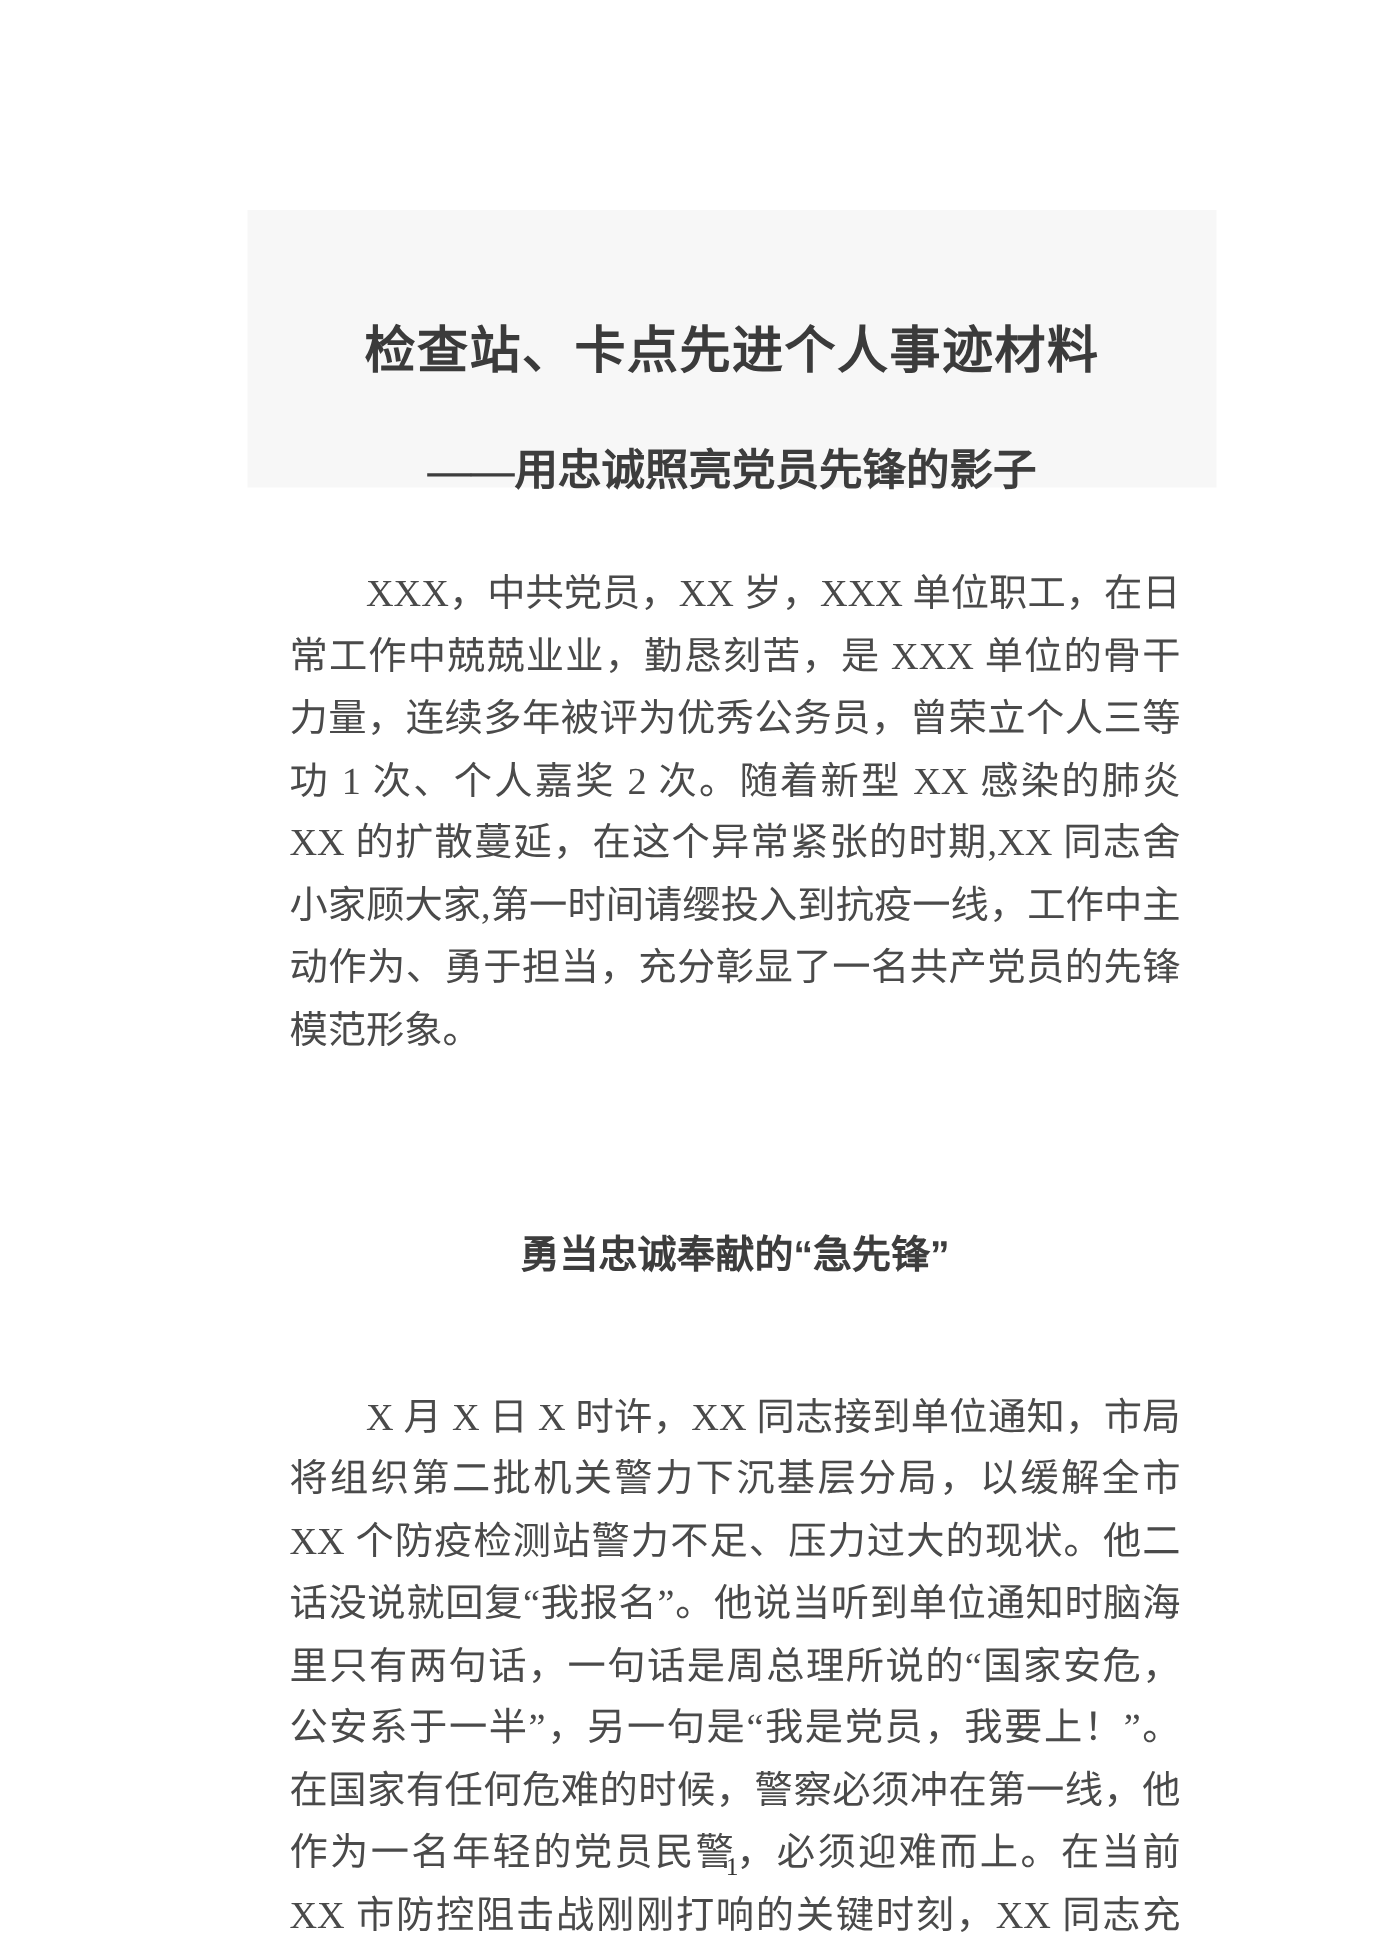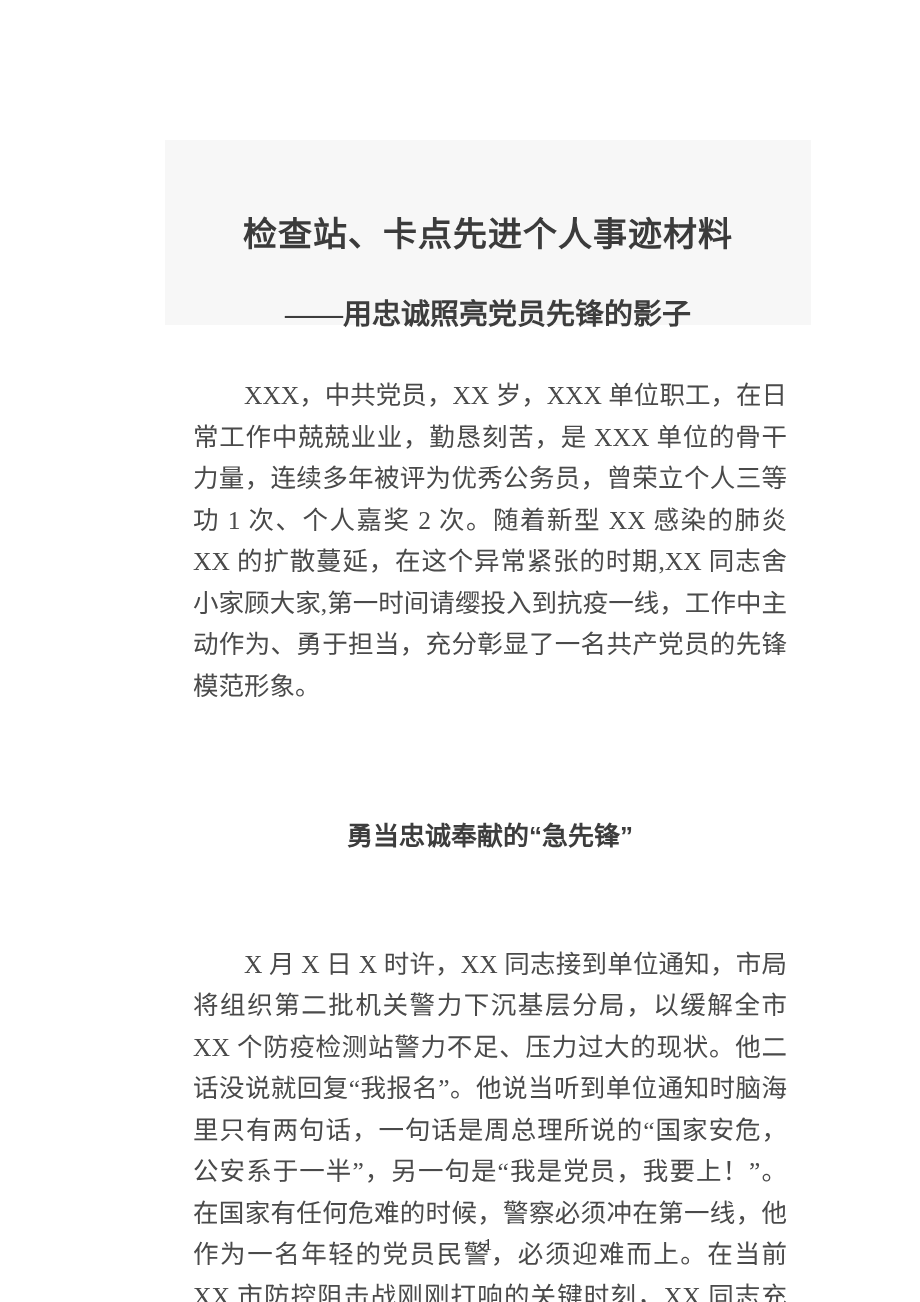--- a/index.html
+++ b/index.html
@@ -63,21 +63,21 @@
   .para {
     text-indent: 2em;
     font-weight: 400;
   }
 
   .para-intro {
     margin-top: 14px;
   }
 
   .section-heading {
-    margin: 81px 0 58px 0;
+    margin: 81px 0 38px 0;
     font-family: "Liberation Sans", "DejaVu Sans", sans-serif;
     font-weight: bold;
     font-size: 26px;
     line-height: 41.5px;
     text-align: center;
     text-indent: 0;
     color: #3d3d3d;
   }
 
   

